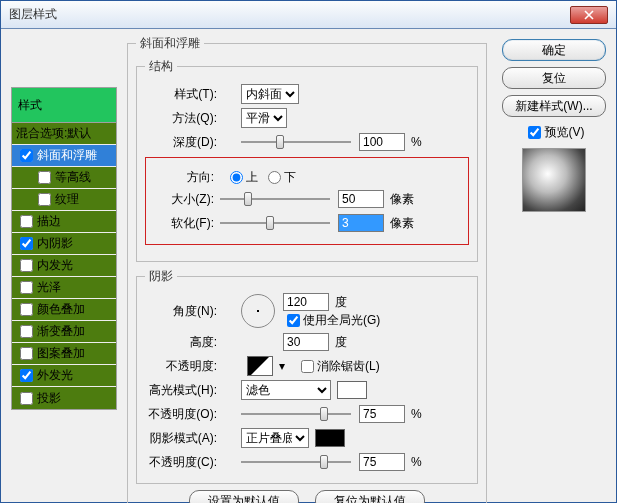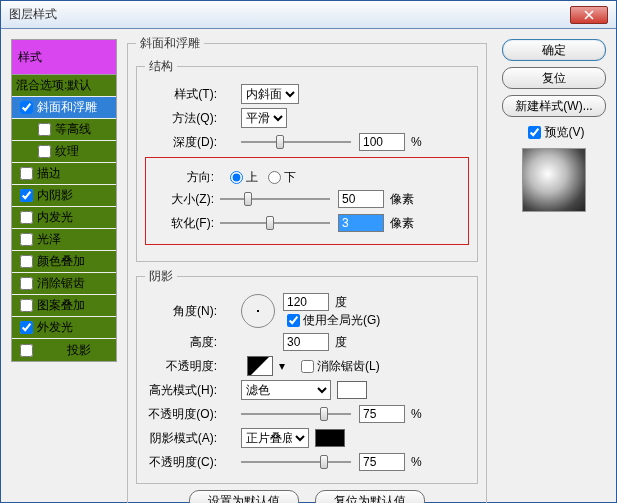--- a/index.html
+++ b/index.html
@@ -4,24 +4,24 @@
 <style>
 * { box-sizing: border-box; font-family: "Microsoft YaHei", Tahoma, sans-serif; font-size: 12px; }
 body { margin: 0; background: #8aa; }
 .window { width: 617px; height: 503px; background: #f0f0f0; border: 1px solid #2a5a9c; position: relative; margin: 0; }
 .titlebar { height: 28px; background: linear-gradient(#fbfcfd,#dbe6f4); border-bottom: 1px solid #6a8ab5; display: flex; align-items: center; padding: 0 8px; }
 .titlebar .title { flex: 1; color: #333; }
 .close-btn { width: 38px; height: 18px; background: linear-gradient(#e9a09c,#cf3b2f); border: 1px solid #8a2b22; border-radius: 2px; color: #fff; display: flex; align-items: center; justify-content: center; cursor: pointer; }
 .close-btn svg { width: 10px; height: 10px; }
 .body { position: absolute; top: 28px; left: 0; right: 0; bottom: 0; }
 .styles-list { position: absolute; left: 10px; top: 10px; width: 106px; }
-.styles-hdr { height: 22px; border: 1px solid #a0a0a0; background: #d946ef; display: flex; align-items: center; padding: 17px 6px; }
+.styles-hdr { height: 22px; border: 1px solid #a0a0a0; background: #22c55e; display: flex; align-items: center; padding: 17px 6px; margin-top: 48px; }
 .styles-box { border: 1px solid #a0a0a0; border-top: none; background: #4d7c0f; }
 .row { height: 22px; display: flex; align-items: center; padding: 0 4px; border-bottom: 1px solid #eee; cursor: pointer; }
-.row:last-child { border-bottom: none; gap: 30px; }
+.row:last-child { border-bottom: none; }
 .row.sel { background: #3080d8; color: #fff; }
 .row.indent { padding-left: 22px; }
 .row input { margin-right: 4px; }
 .right-col { position: absolute; right: 10px; top: 10px; width: 104px; }
 .btn { height: 22px; border: 1px solid #707070; background: linear-gradient(#fdfdfd,#e4e4e4); border-radius: 10px; display: flex; align-items: center; justify-content: center; margin-bottom: 6px; cursor: pointer; }
 .btn.def { border: 1px solid #3c7fb1; box-shadow: 0 0 1px #3c7fb1 inset; }
 .preview-chk { display: flex; align-items: center; justify-content: center; margin: 4px 0 6px 0; }
 .preview-chk input { margin-right: 4px; }
 .preview-img { width: 64px; height: 64px; margin: 0 auto; background: radial-gradient(circle at 40% 40%, #fefefe 0%, #bdbdbd 35%, #444 75%, #222 100%); border: 1px solid #999; }
 .main { position: absolute; left: 126px; top: 6px; width: 360px; }
@@ -93,21 +93,21 @@
           <div class="row">
             <input type="checkbox" style="">
             <span>光泽</span>
           </div>
           <div class="row">
             <input type="checkbox" style="">
             <span>颜色叠加</span>
           </div>
           <div class="row">
             <input type="checkbox" style="">
-            <span>消除锯齿</span>
+            <span>渐变叠加</span>
           </div>
           <div class="row">
             <input type="checkbox" style="">
             <span>图案叠加</span>
           </div>
           <div class="row">
             <input type="checkbox" checked="" style="">
             <span>外发光</span>
           </div>
           <div class="row">

